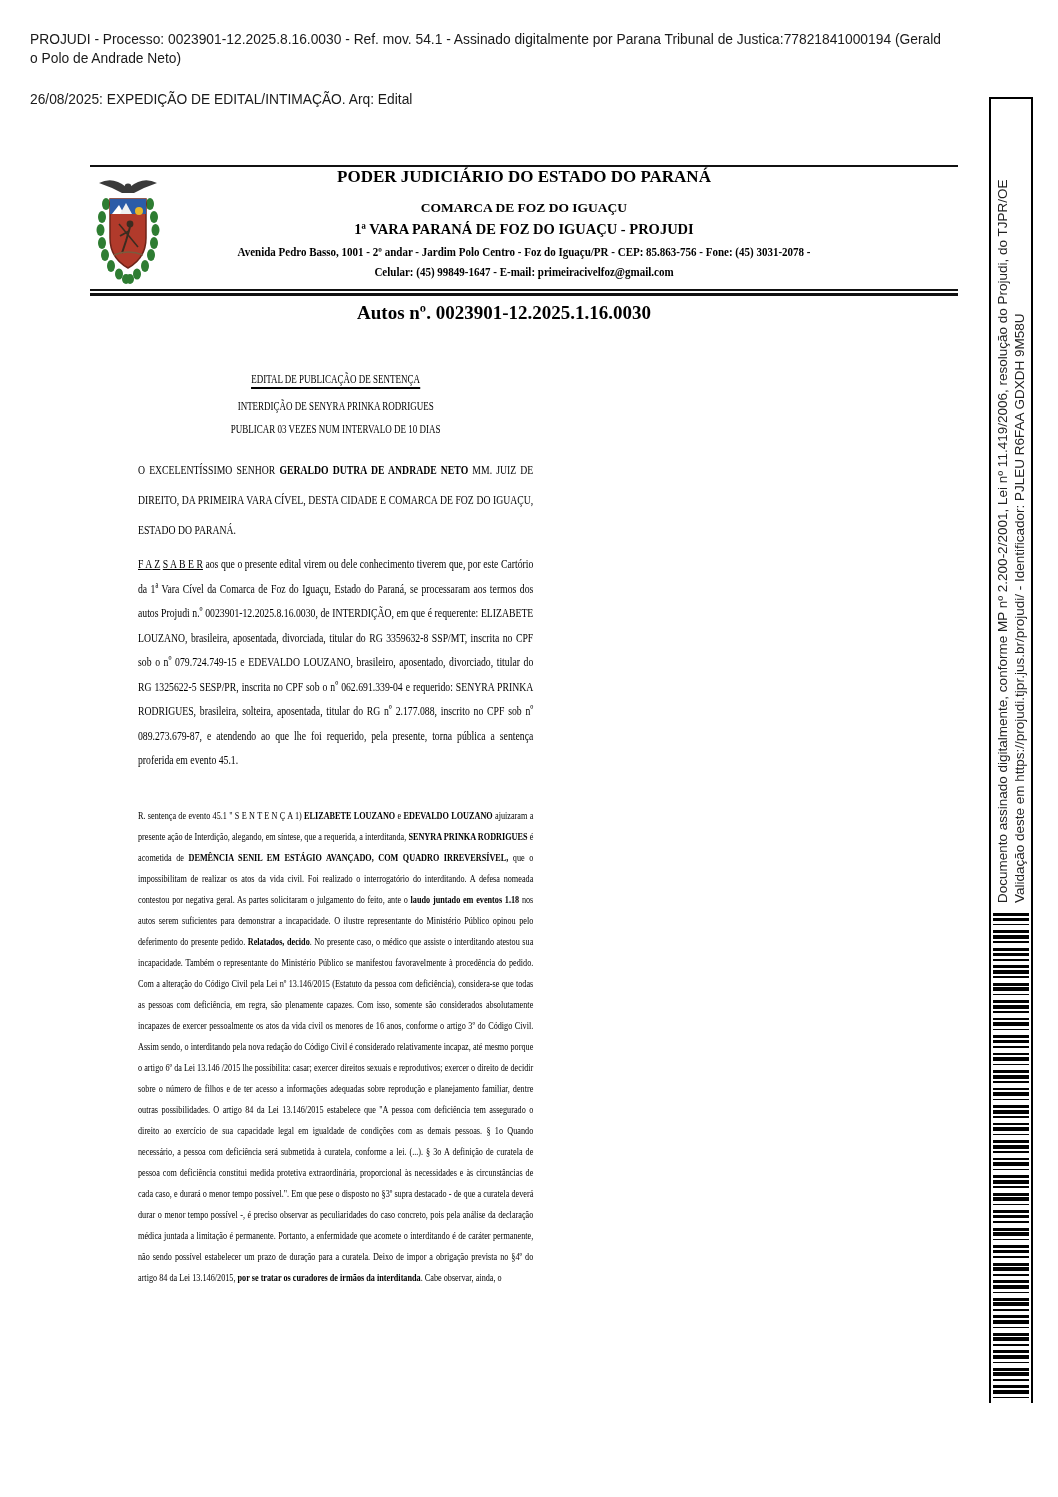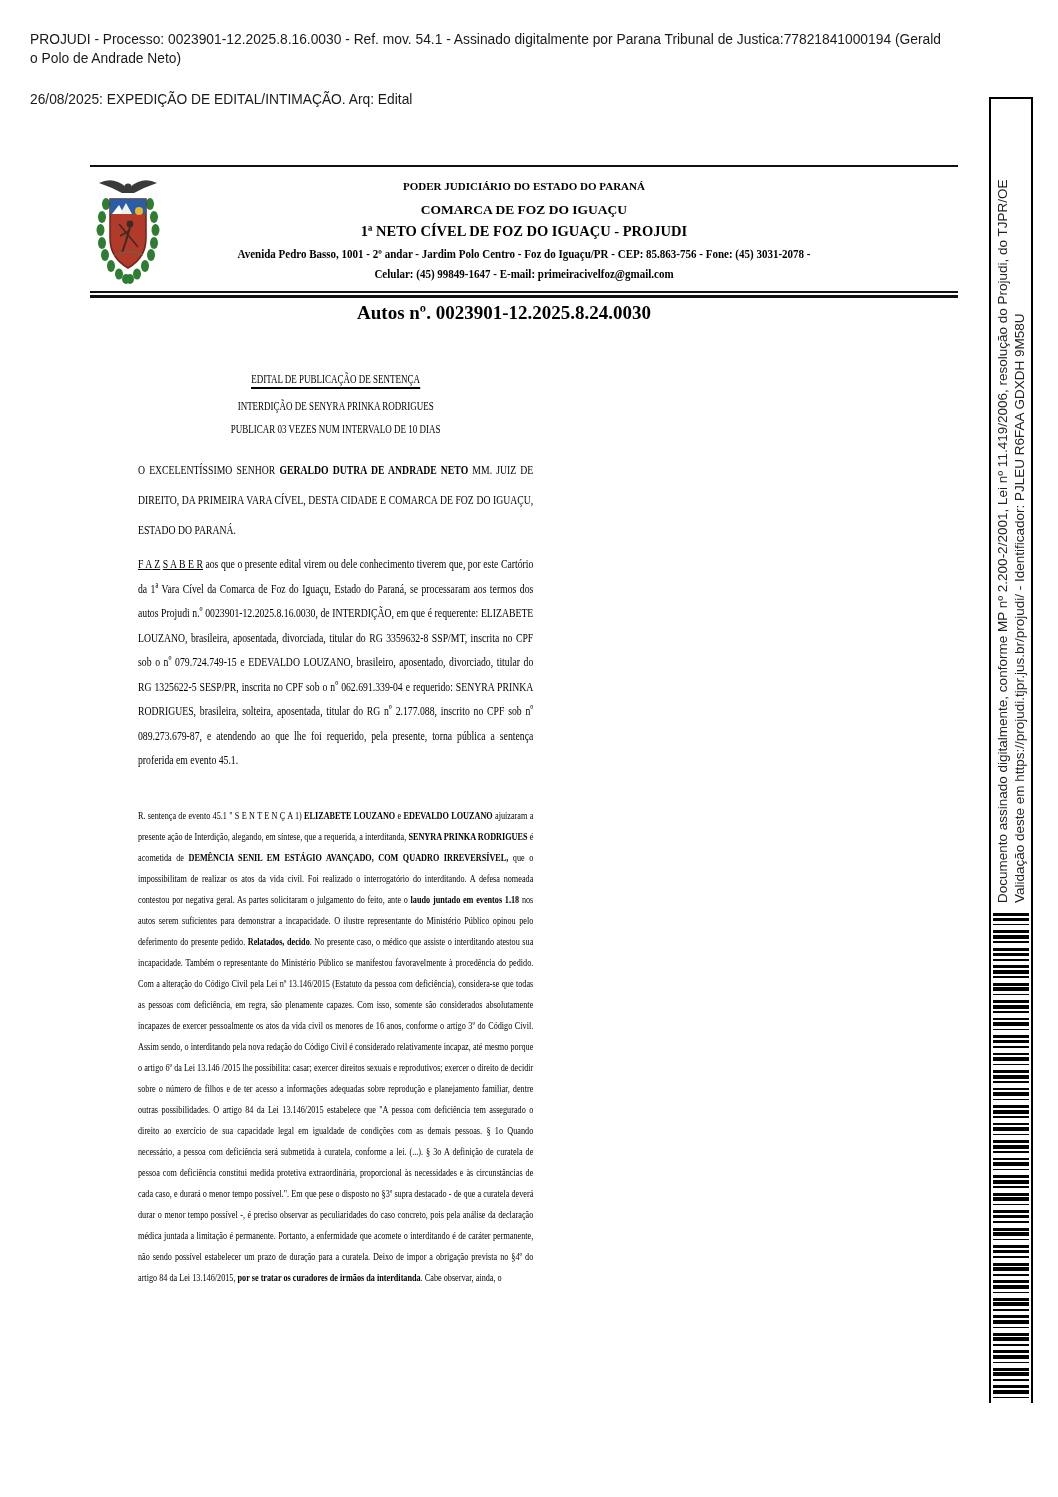--- a/index.html
+++ b/index.html
@@ -13,22 +13,22 @@
     font-family:"Liberation Sans",sans-serif;font-size:13.8px;line-height:19px;color:#1a1a1a;
   }
   .top-note div{white-space:nowrap;}
   .top-note .gap{margin-top:22px;}
   
   .letterhead{
     position:absolute;left:90px;top:165px;width:868px;
     border-top:2.5px solid #111;
     font-family:"Liberation Serif",serif;font-weight:bold;text-align:center;
   }
-  .lh-court{font-size:11px;line-height:19px;margin-top:10px;}
-  .lh-comarca{font-size:13.5px;line-height:15px;margin-top:6px;}
+  .lh-court{font-size:17px;line-height:19px;}
+  .lh-comarca{font-size:13.5px;line-height:15px;margin-top:14px;}
   .lh-vara{font-size:14.5px;line-height:16px;margin-top:6px;}
   .lh-addr{font-size:12.5px;line-height:15px;margin-top:8px;white-space:nowrap;transform:scaleX(0.88);}
   .lh-addr2{margin-top:5px;}
   .lh-rule1{height:1.5px;background:#111;margin-top:9px;}
   .lh-rule2{height:3.5px;background:#111;margin-top:2px;}
   .crest{position:absolute;left:3px;top:7px;width:70px;height:112px;}
   
   .autos{
     position:absolute;left:0;top:302px;width:1008px;text-align:center;
     font-family:"Liberation Serif",serif;font-weight:bold;font-size:19px;
@@ -110,28 +110,28 @@
       <g stroke="#3b2c20" stroke-width="2" fill="none">
         <circle cx="37" cy="50" r="3.4" fill="#3b2c20" stroke="none"></circle>
         <path d="M37 53 L33 67 L29 79"></path>
         <path d="M36 57 L27 62"></path>
         <path d="M26 50 L45 73" stroke-width="1.5"></path>
         <path d="M21 81 Q35 75 50 81" stroke="#7a5c3e" stroke-width="1.5"></path>
       </g>
     </svg>
     <div class="lh-court">PODER JUDICIÁRIO DO ESTADO DO PARANÁ</div>
     <div class="lh-comarca">COMARCA DE FOZ DO IGUAÇU</div>
-    <div class="lh-vara">1ª NETO CÍVEL DE FOZ DO IGUAÇU - PROJUDI</div>
+    <div class="lh-vara">1ª VARA PARANÁ DE FOZ DO IGUAÇU - PROJUDI</div>
     <div class="lh-addr">Avenida Pedro Basso, 1001 - 2º andar - Jardim Polo Centro - Foz do Iguaçu/PR - CEP: 85.863-756 - Fone: (45) 3031-2078 -</div>
     <div class="lh-addr lh-addr2">Celular: (45) 99849-1647 - E-mail: primeiracivelfoz@gmail.com</div>
     <div class="lh-rule1"></div>
     <div class="lh-rule2"></div>
   </div>
 
-  <div class="autos">Autos nº. 0023901-12.2025.8.24.0030</div>
+  <div class="autos">Autos nº. 0023901-12.2025.1.16.0030</div>
 
   <div class="squeeze edital-block">
     <div class="edital-title-line">
       <span class="edital-title-span">EDITAL DE PUBLICAÇÃO DE SENTENÇA</span>
     </div>
     <div>INTERDIÇÃO DE SENYRA PRINKA RODRIGUES</div>
     <div>PUBLICAR 03 VEZES NUM INTERVALO DE 10 DIAS</div>
   </div>
 
   <div class="squeeze para-judge"><span>O EXCELENTÍSSIMO SENHOR </span><span style="font-weight: bold;">GERALDO DUTRA DE ANDRADE NETO</span><span> MM. JUIZ DE DIREITO, DA PRIMEIRA VARA CÍVEL, DESTA CIDADE E COMARCA DE FOZ DO IGUAÇU, ESTADO DO PARANÁ.</span></div>

